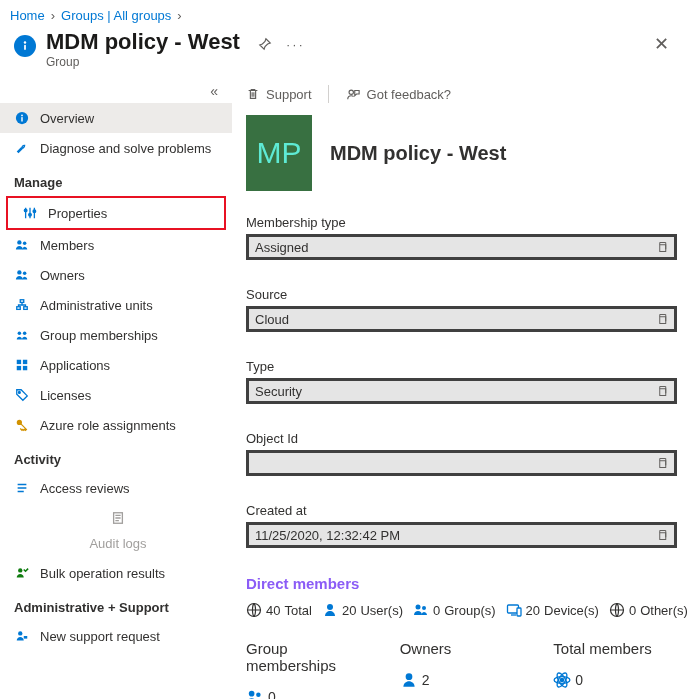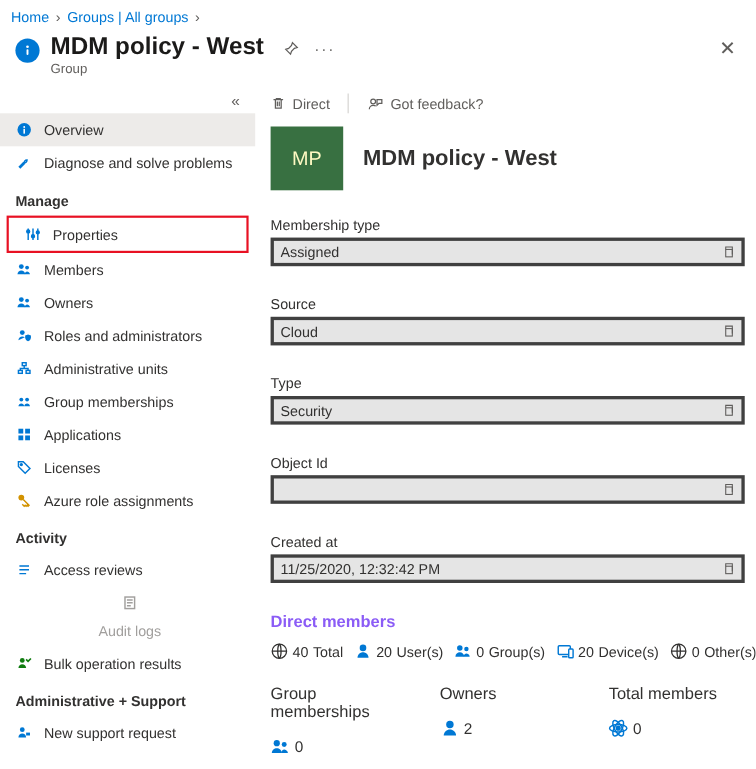--- a/index.html
+++ b/index.html
@@ -108,22 +108,22 @@
   }
   .toolbar .divider {
     width: 1px; height: 18px; background: #d2d0ce;
   }
 
   .title-row {
     display: flex; align-items: center; gap: 18px;
     margin-bottom: 24px;
   }
   .avatar {
-    width: 66px; height: 58px; background: #387041;
-    color: #fef9c3; font-size: 18px; font-weight: 400;
+    width: 66px; height: 76px; background: #387041;
+    color: #5eead4; font-size: 30px; font-weight: 400;
     display: flex; align-items: center; justify-content: center;
   }
   .title-row h2 { font-size: 20px; font-weight: 700; }
 
   .field { margin-bottom: 27px; }
   .field-label { font-size: 13px; color: #323130; margin-bottom: 4px; display: block; }
   .field-value {
     display: flex; align-items: center;
     border: 3px solid #404040;
     background: #e5e5e5;
@@ -249,30 +249,20 @@
         <svg width="14" height="14" viewBox="0 0 16 16" fill="#0078d4">
             <circle cx="5" cy="5" r="2.5"></circle>
             <circle cx="11" cy="6" r="2"></circle>
             <path d="M1 13c0-2.5 2-4 4-4s4 1.5 4 4z"></path>
             <path d="M8.5 13c0-2 1.5-3 2.5-3s3 1 3 3z"></path>
           </svg>
       </span>
       <span>Owners</span>
     </div>
 
-    <div class="sidebar-item">
-      <span class="icon">
-        <svg width="14" height="14" viewBox="0 0 16 16" fill="#0078d4">
-            <circle cx="6" cy="5" r="2.5"></circle>
-            <path d="M2 13c0-2.5 2-4 4-4 1 0 2 .3 2.7.8"></path>
-            <path d="M12 7l3 1v2c0 2-1.5 3.5-3 4-1.5-.5-3-2-3-4V8z"></path>
-          </svg>
-      </span>
-      <span>Roles and administrators</span>
-    </div>
 
     <div class="sidebar-item">
       <span class="icon">
         <svg width="14" height="14" viewBox="0 0 16 16" fill="none" stroke="#0078d4" stroke-width="1.5">
             <rect x="6" y="2" width="4" height="3"></rect>
             <rect x="2" y="10" width="4" height="3"></rect>
             <rect x="10" y="10" width="4" height="3"></rect>
             <path d="M8 5v3M4 10V8h8v2"></path>
           </svg>
       </span>
@@ -369,21 +359,21 @@
   </aside>
 
   <main class="main">
     <div class="toolbar">
       <div class="tb-item">
         <span>
           <svg width="14" height="14" viewBox="0 0 16 16" fill="none" stroke="#605e5c" stroke-width="1.3">
               <path d="M3 4h10M6 4V3h4v1M5 4v9h6V4M7 6v5M9 6v5"></path>
             </svg>
         </span>
-        <span>Direct</span>
+        <span>Support</span>
       </div>
       <div class="divider"></div>
       <div class="tb-item">
         <span>
           <svg width="16" height="14" viewBox="0 0 16 16" fill="none" stroke="#605e5c" stroke-width="1.3">
               <circle cx="6" cy="6" r="2.5"></circle>
               <path d="M2 14c0-2.5 2-4 4-4 1 0 2 .3 2.7.8"></path>
               <path d="M10 4h5v4h-3l-2 2z"></path>
             </svg>
         </span>

